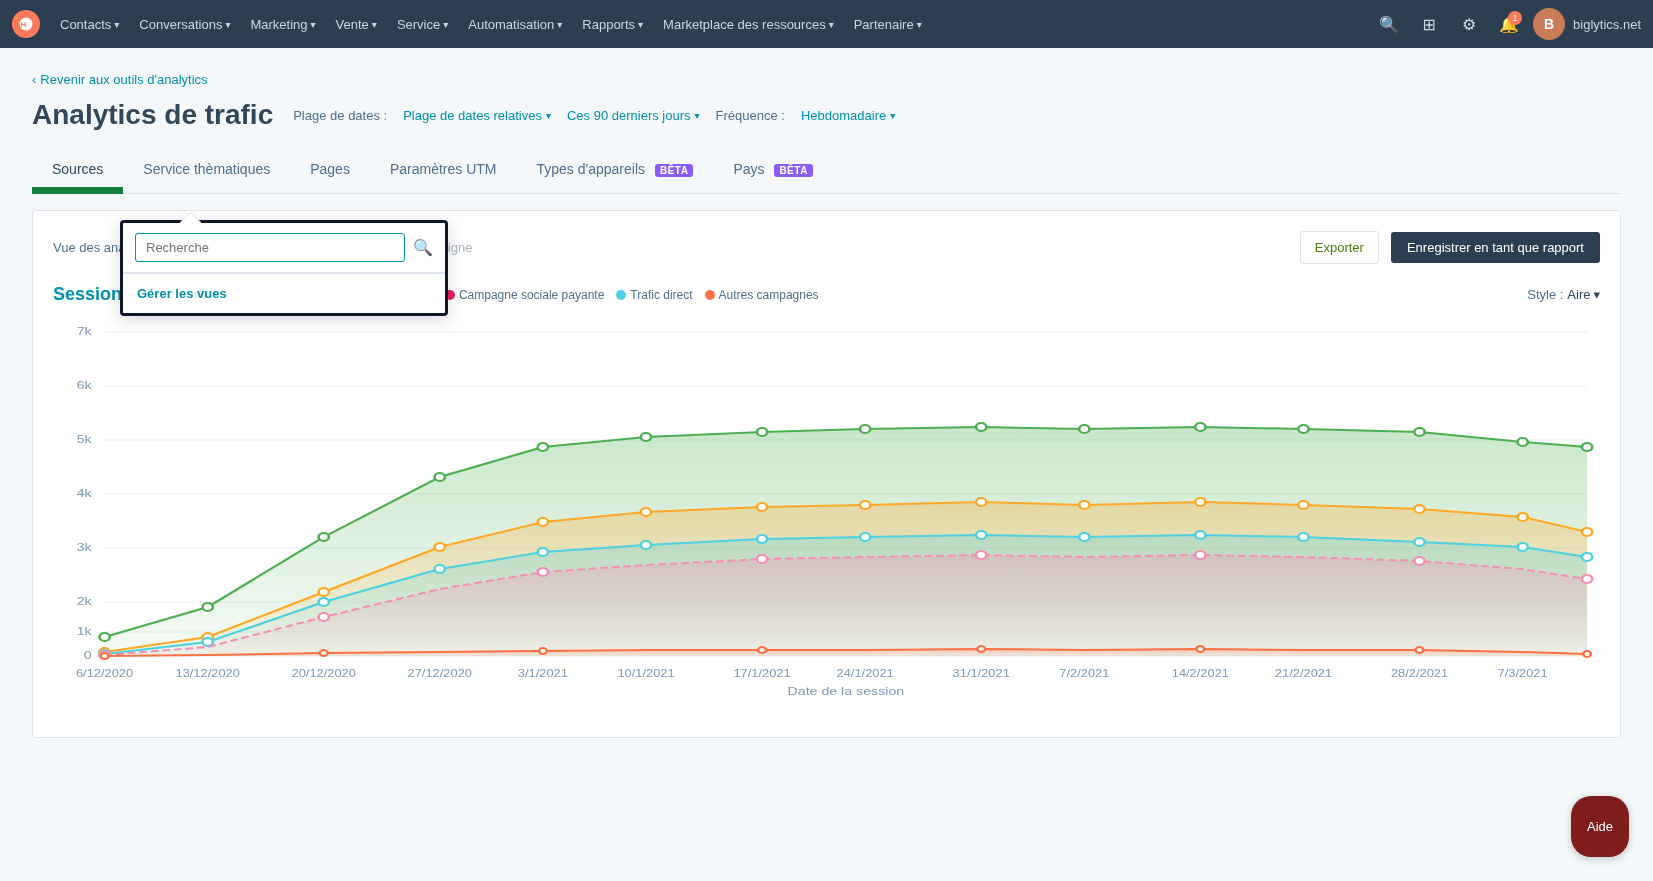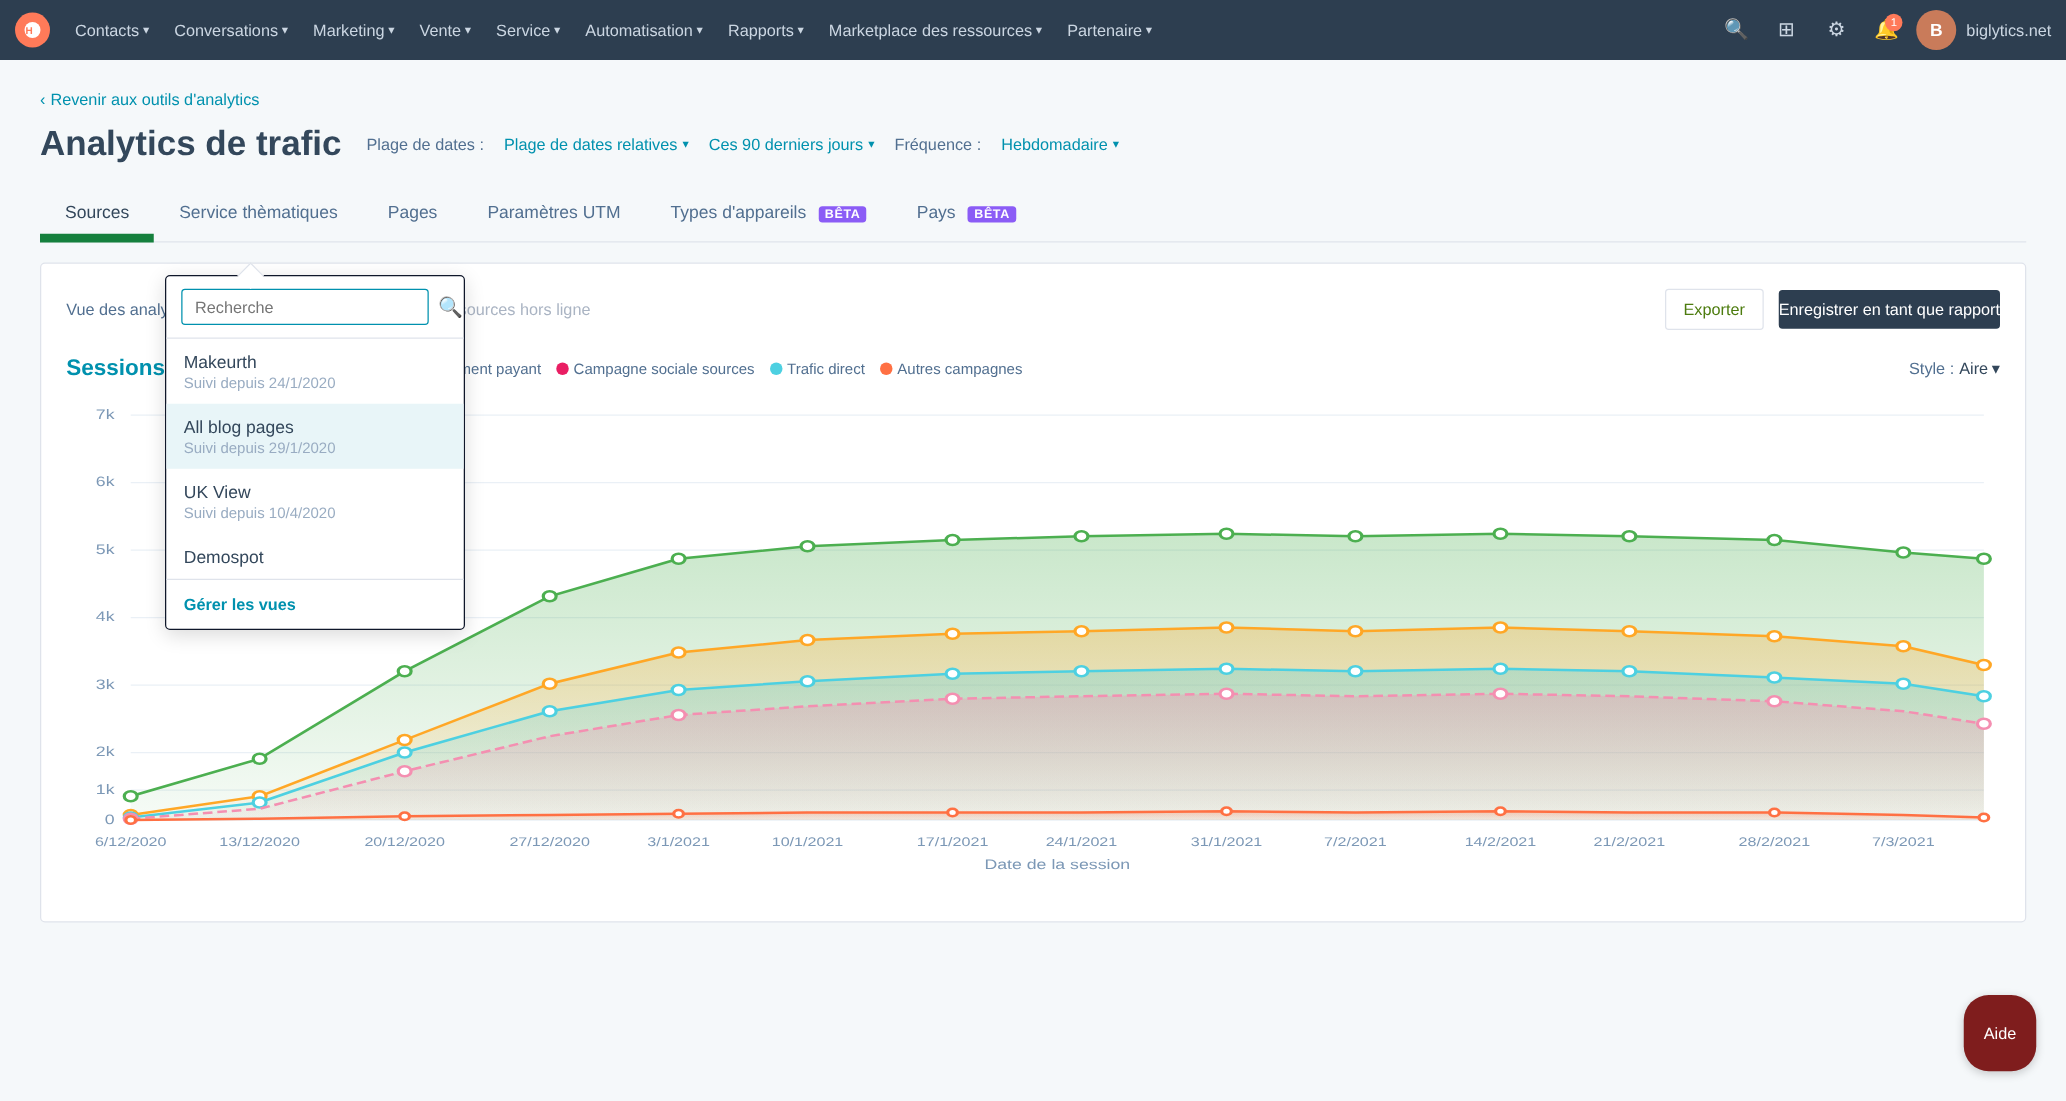--- a/index.html
+++ b/index.html
@@ -167,21 +167,21 @@
       margin-left: auto;
       padding: 8px 14px;
       border: 1px solid #dfe3eb;
       background: white;
       color: #4d7c0f;
       border-radius: 3px;
       cursor: pointer;
       font-size: 13px;
     }
     .btn-save {
-      padding: 8px 0;
+      padding: 8px 16px;
       background: #2d3e50;
       color: white;
       border: none;
       border-radius: 3px;
       cursor: pointer;
       font-size: 13px;
       font-weight: 500;
     }
 
     
@@ -214,26 +214,26 @@
     .chart-wrap {
       width: 100%;
       height: 400px;
       position: relative;
     }
 
     
     .dropdown-popup {
       position: absolute;
       top: 220px;
-      left: 132px;
+      left: 120px;
       background: white;
-      border: 1px solid #0f172a;
+      border: 3px solid #0f172a;
       border-radius: 4px;
       box-shadow: 0 4px 16px rgba(0,0,0,0.15);
-      width: 240px;
+      width: 328px;
       z-index: 100;
     }
     .dropdown-popup::before {
       content: '';
       position: absolute;
       top: -8px;
       left: 60px;
       width: 14px; height: 14px;
       background: white;
       border-left: 1px solid #dfe3eb;
@@ -417,37 +417,20 @@
         <span>Inclure les sources hors ligne</span>
       </div>
       <button class="btn-export">Exporter</button>
       <button class="btn-save">Enregistrer en tant que rapport</button>
     </div>
 
     <div class="dropdown-popup">
       <div class="search-box">
         <input type="text" class="search-input" placeholder="Recherche" style="">
         <button class="search-btn">🔍</button>
-      </div>
-      <div class="dropdown-list">
-        <div class="dropdown-item">
-          <div class="dropdown-item-name">Makeurth</div>
-          <div class="dropdown-item-sub">Suivi depuis 24/1/2020</div>
-        </div>
-        <div class="dropdown-item selected">
-          <div class="dropdown-item-name">All blog pages</div>
-          <div class="dropdown-item-sub">Suivi depuis 29/1/2020</div>
-        </div>
-        <div class="dropdown-item">
-          <div class="dropdown-item-name">UK View</div>
-          <div class="dropdown-item-sub">Suivi depuis 10/4/2020</div>
-        </div>
-        <div class="dropdown-item">
-          <div class="dropdown-item-name">Demospot</div>
-        </div>
       </div>
       <div class="dropdown-manage">Gérer les vues</div>
     </div>
 
     <div class="chart-container">
       <div class="chart-header">
         <div style="display:flex; align-items:center; gap:20px;">
           <div class="chart-title">
             <span>Sessions</span>
             <span class="caret">▾</span>
@@ -456,21 +439,21 @@
             <div class="legend-item">
               <div class="legend-dot" style="background:#4CAF50;"></div>
               <span>Recherche naturelle</span>
             </div>
             <div class="legend-item">
               <div class="legend-dot" style="background:#F48FB1;"></div>
               <span>Référencement payant</span>
             </div>
             <div class="legend-item">
               <div class="legend-dot" style="background:#E91E63;"></div>
-              <span>Campagne sociale sources</span>
+              <span>Campagne sociale payante</span>
             </div>
             <div class="legend-item">
               <div class="legend-dot" style="background:#4DD0E1;"></div>
               <span>Trafic direct</span>
             </div>
             <div class="legend-item">
               <div class="legend-dot" style="background:#FF7043;"></div>
               <span>Autres campagnes</span>
             </div>
           </div>

